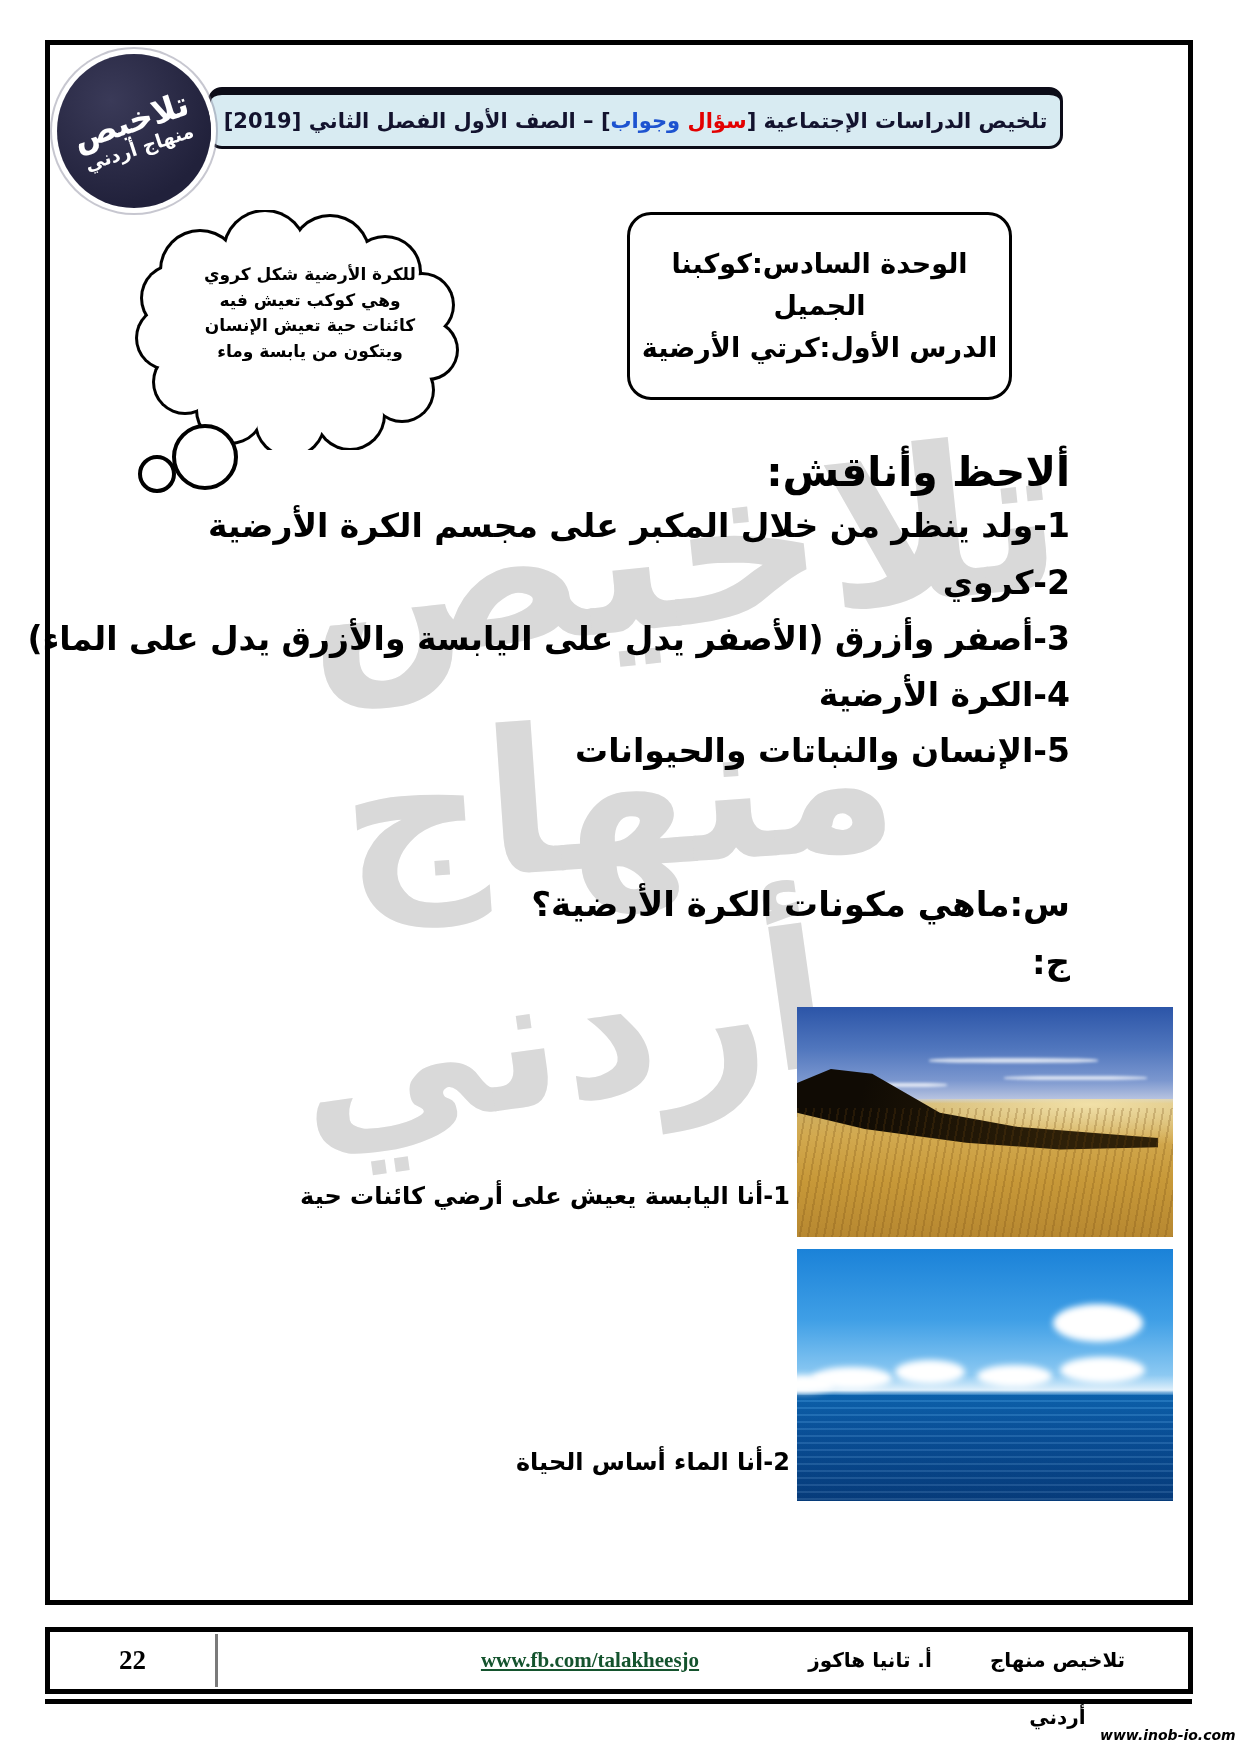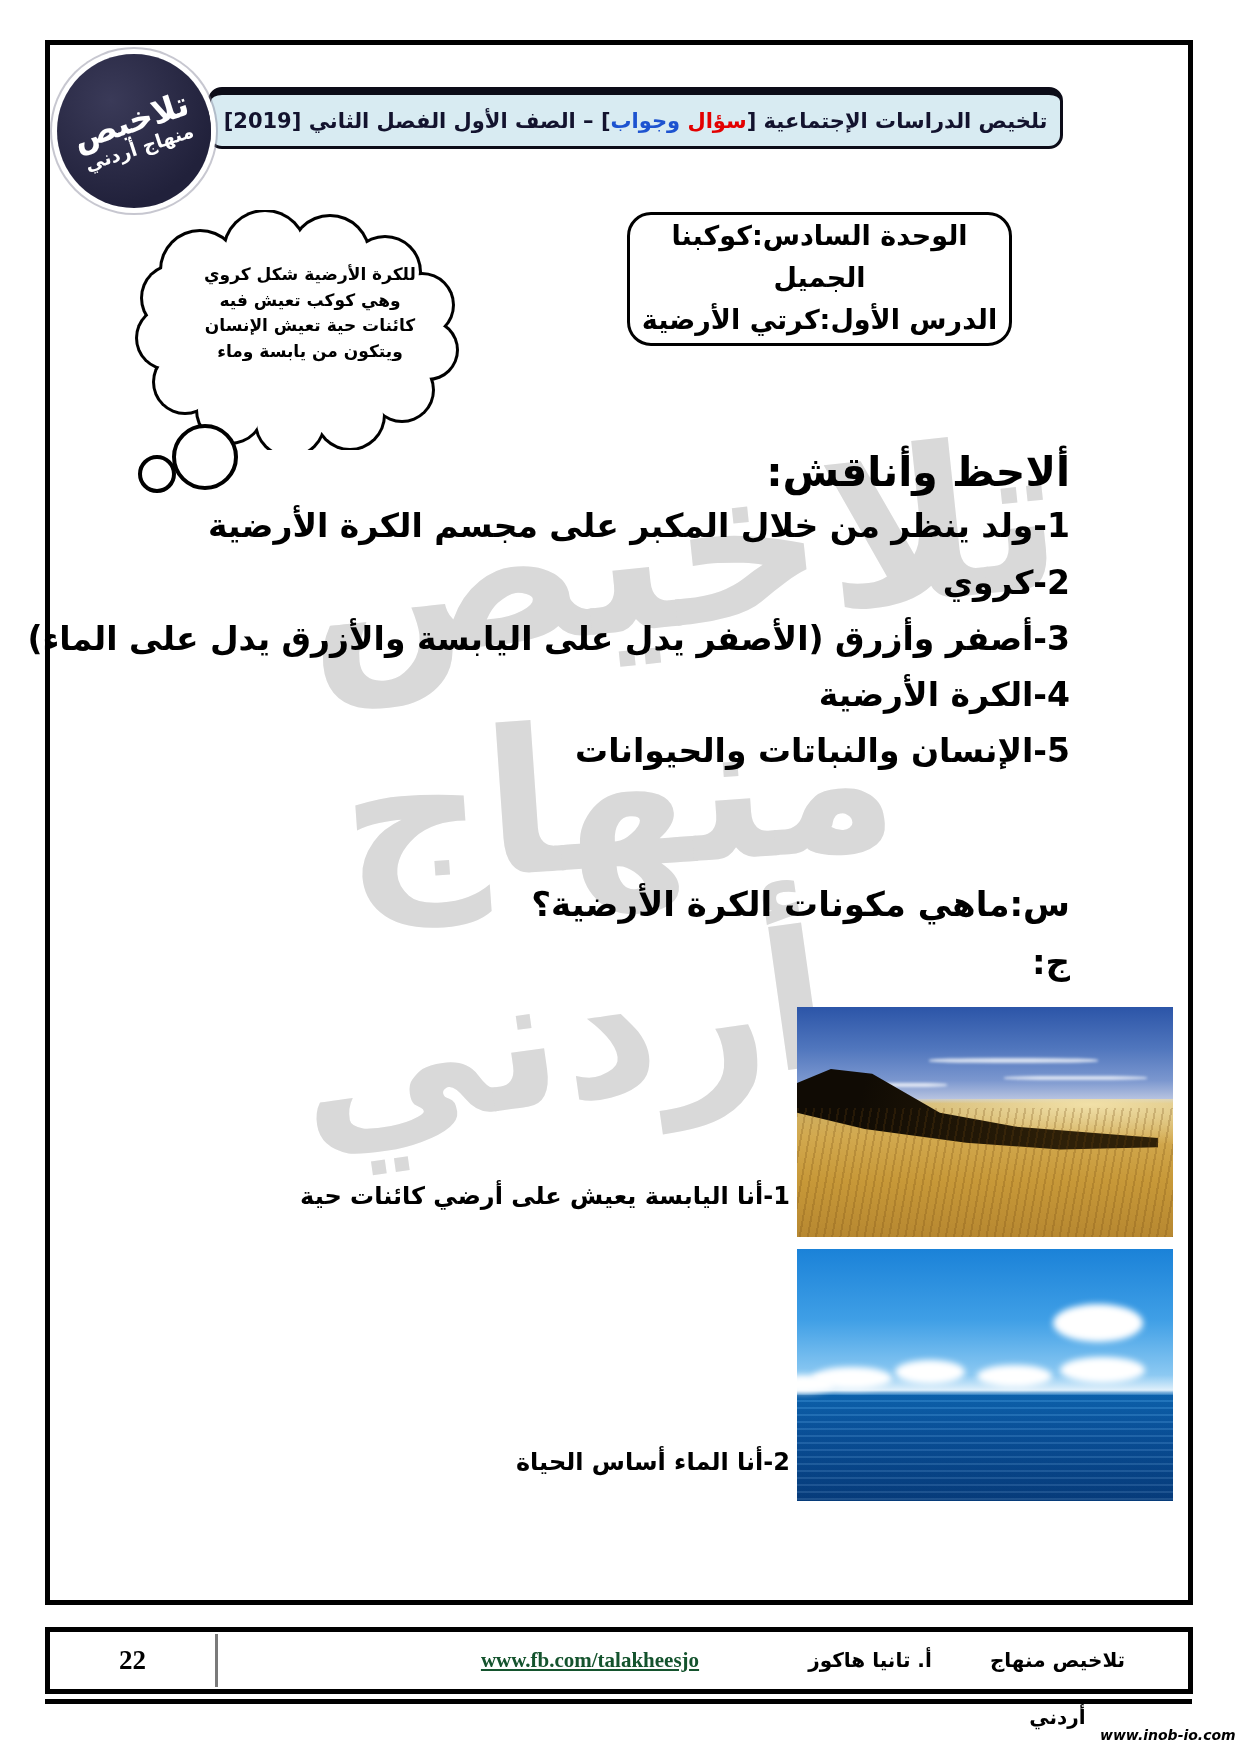--- a/index.html
+++ b/index.html
@@ -34,22 +34,22 @@
 
   
   .cloud-svg{left:130px;top:210px;z-index:2;}
   .cloud-text{left:175px;top:262px;width:270px;text-align:center;direction:rtl;
               font-size:17px;font-weight:bold;line-height:1.5;z-index:3;}
   .tail{border:4px solid #000;border-radius:50%;background:#fff;box-sizing:border-box;}
   .tail1{left:172px;top:424px;width:66px;height:66px;z-index:2;}
   .tail2{left:138px;top:455px;width:38px;height:38px;z-index:3;}
 
   
-  .lesson-box{left:627px;top:212px;width:385px;height:134px;border:3px solid #000;border-radius:24px;
-              box-sizing:border-box;z-index:2;display:flex;flex-direction:column;
+  .lesson-box{left:627px;top:212px;width:385px;height:188px;border:3px solid #000;border-radius:24px;
+              box-sizing:border-box;z-index:2;display:flex;flex-direction:column;justify-content:center;
               text-align:center;direction:rtl;font-size:27px;font-weight:bold;line-height:1.55;}
 
   
   .t{position:absolute;right:171px;direction:rtl;white-space:nowrap;font-weight:bold;z-index:2;}
   .t-head{font-size:41px;}
   .t-item{font-size:33px;}
   .t-q{font-size:34px;}
   .t-ans{right:451px;font-size:24px;}
 
   

